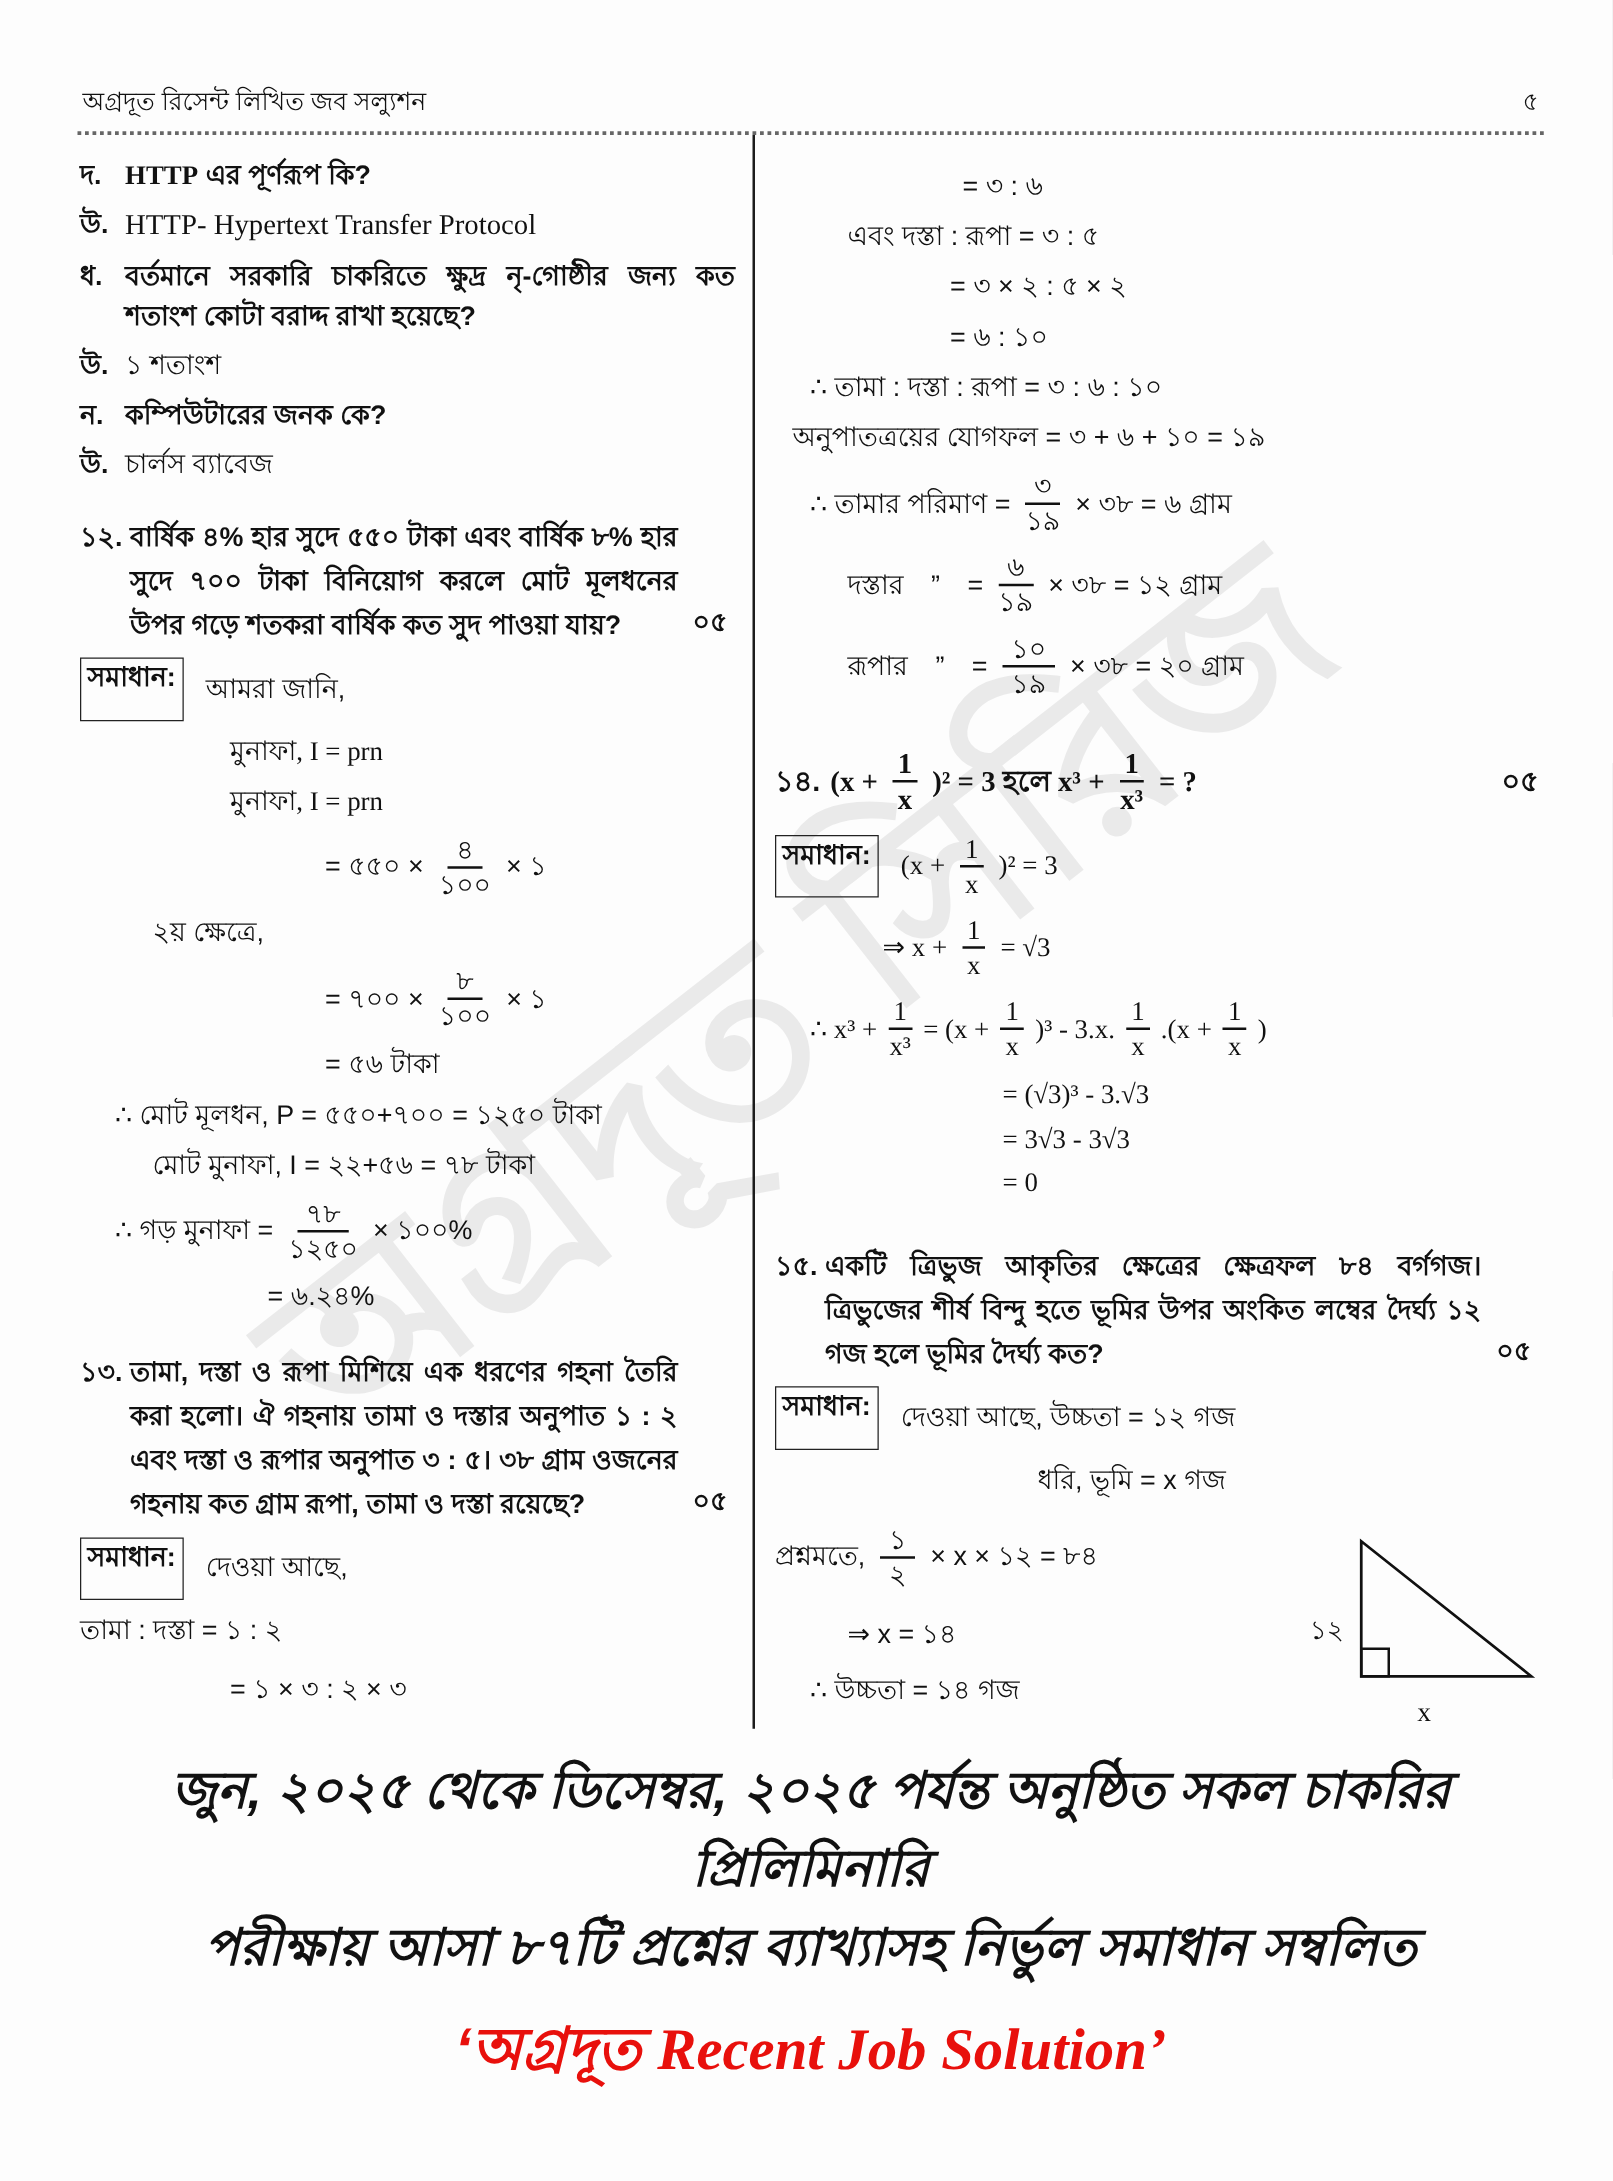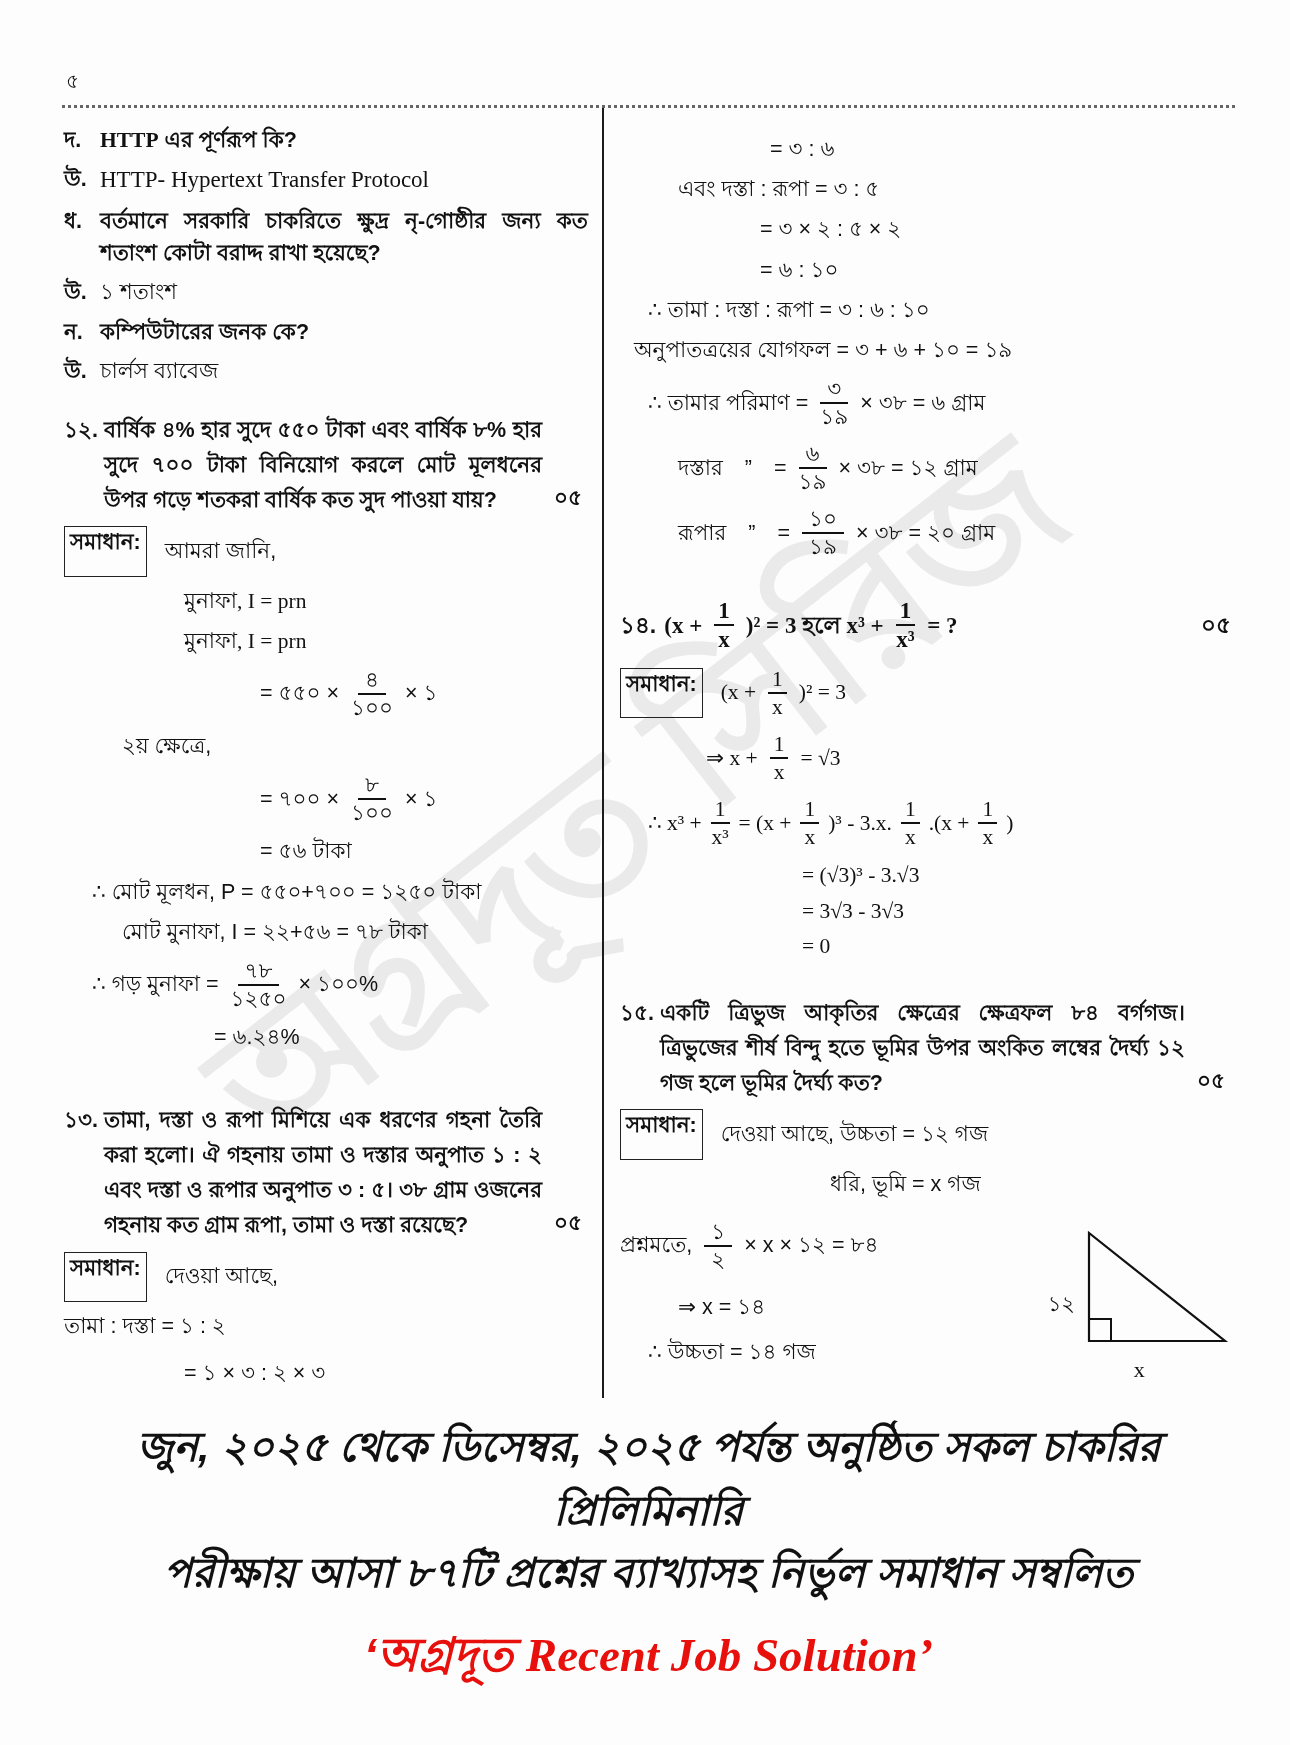--- a/index.html
+++ b/index.html
@@ -61,20 +61,21 @@
 </style>
 </head>
 <body>
 
 <div class="page">
   <div class="watermark">অগ্রদূত সিরিজ</div>
 
   <div class="content">
 
     <div class="hdr">
+      <span>অগ্রদূত রিসেন্ট লিখিত জব সল্যুশন</span>
       <span>৫</span>
     </div>
 
     <div class="columns">
 
       <div class="col-l">
 
         <div class="qa q" style="margin-top:6px;">
           <span class="lbl">দ.</span>
           <span class="txt"><span class="en-b">HTTP</span> <span>এর পূর্ণরূপ কি?</span></span>
@@ -134,21 +135,21 @@
         <div class="mrow ind1">
           <span>∴ গড় মুনাফা =</span>
           <span class="frac">
             <span class="num">৭৮</span>
             <span class="den">১২৫০</span>
           </span>
           <span>× ১০০%</span>
         </div>
         <div class="mrow ind5">= ৬.২৪%</div>
 
-        <div class="prob" style="margin-top:50px;">
+        <div class="prob" style="margin-top:28px;">
           <span>১৩.</span>
           <span class="q">তামা, দস্তা ও রূপা মিশিয়ে এক ধরণের গহনা তৈরি করা হলো। ঐ গহনায় তামা ও দস্তার অনুপাত ১ : ২ এবং দস্তা ও রূপার অনুপাত ৩ : ৫। ৩৮ গ্রাম ওজনের গহনায় কত গ্রাম রূপা, তামা ও দস্তা রয়েছে?</span>
           <span class="marks">০৫</span>
         </div>
         <div class="mrow">
           <span class="solbox">সমাধান:</span>
           <span>দেওয়া আছে,</span>
         </div>
         <div class="mrow">তামা : দস্তা = ১ : ২</div>
         <div class="mrow ind3" style="margin-top:16px;">= ১ × ৩ : ২ × ৩</div>

